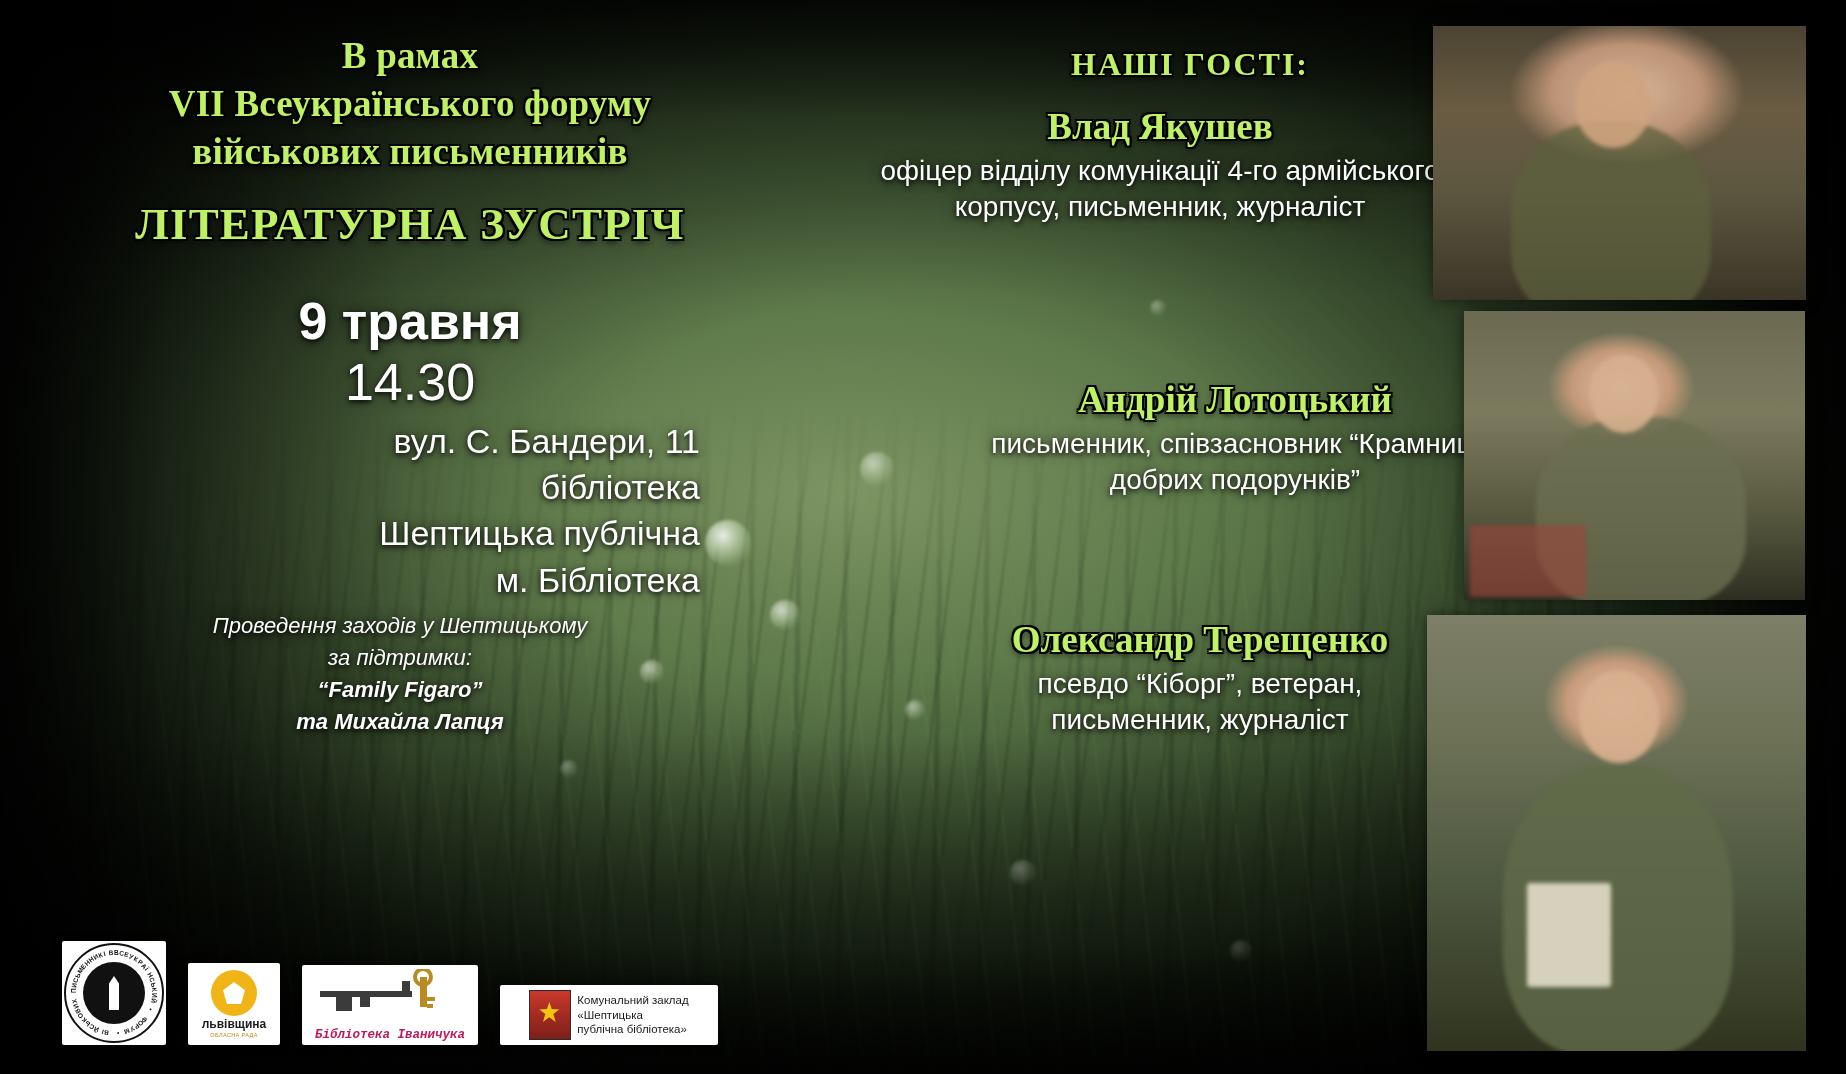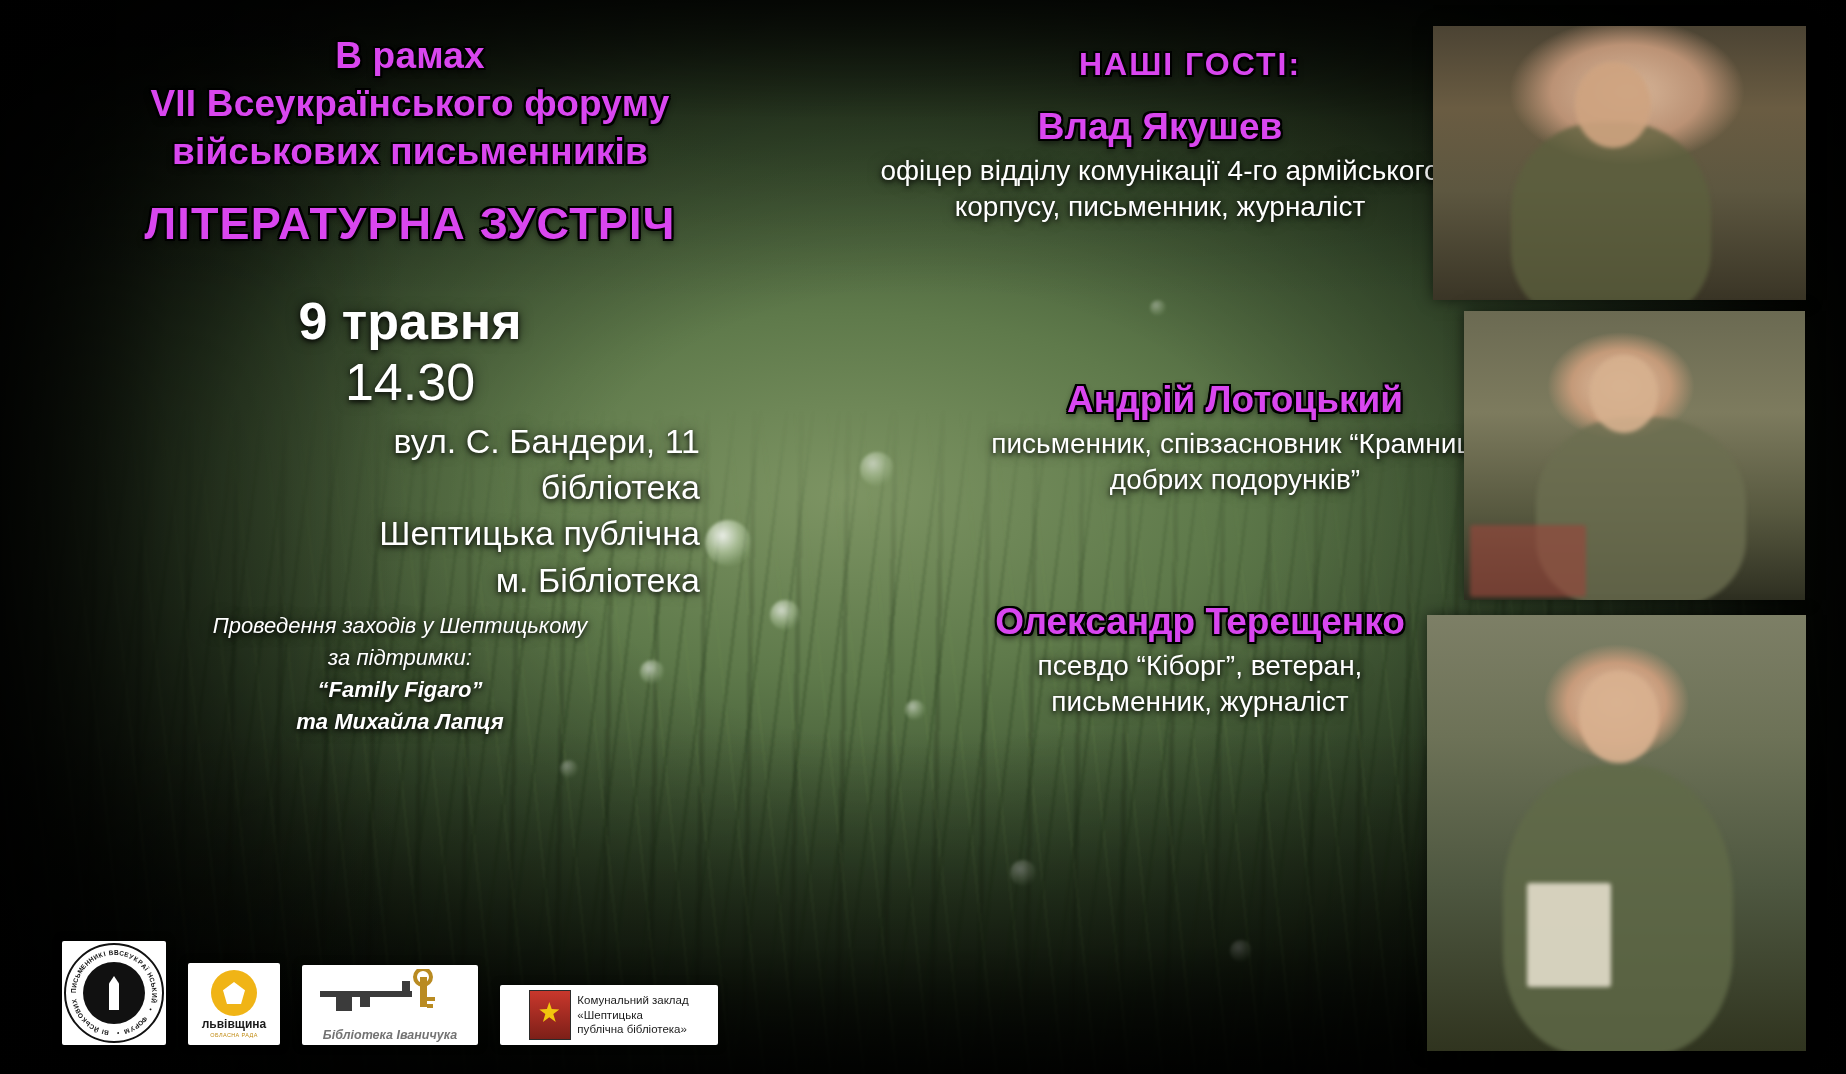--- a/index.html
+++ b/index.html
@@ -53,25 +53,26 @@
   .bokeh {
     position: absolute;
     border-radius: 50%;
     background: radial-gradient(circle at 38% 34%, rgba(255,255,255,0.85) 0%, rgba(230,245,215,0.45) 40%, rgba(200,230,180,0.10) 70%, rgba(255,255,255,0) 100%);
     filter: blur(1.4px);
     pointer-events: none;
   }
 
   
   .stroke-white {
-    color: #d946ef;
+    color: #bef264;
     text-shadow:
       -2px -2px 0 #000, 2px -2px 0 #000, -2px 2px 0 #000, 2px 2px 0 #000,
       0 -2px 0 #000, 0 2px 0 #000, -2px 0 0 #000, 2px 0 0 #000,
       0 3px 7px rgba(0,0,0,0.85);
+    font-family: Liberation Serif, serif;
   }
   .soft-shadow {
     color: #ffffff;
     text-shadow: 0 2px 5px rgba(0,0,0,0.9), 0 0 14px rgba(0,0,0,0.55);
   }
 
   #forum-block {
     position: absolute;
     left: 60px;
     top: 32px;
@@ -160,21 +161,21 @@
     font-size: 37px;
     line-height: 1.18;
     margin-bottom: 4px;
   }
   .guest .gdesc {
     font-size: 28px;
     line-height: 1.30;
   }
   #guest-0 { left: 880px; top: 105px; width: 560px; }
   #guest-1 { left: 980px; top: 378px; width: 510px; }
-  #guest-2 { left: 980px; top: 600px; width: 440px; }
+  #guest-2 { left: 980px; top: 618px; width: 440px; }
 
   
   .photo {
     position: absolute;
     overflow: hidden;
     box-shadow: 0 0 14px rgba(0,0,0,0.55);
   }
   .photo .ph-inner { position: absolute; inset: 0; }
 
   #photo-yakushev { left: 1433px; top: 26px; width: 373px; height: 274px; }
@@ -273,22 +274,22 @@
     font-size: 12px; font-weight: bold; color: #1b1b1b; line-height: 1;
   }
   #logo-lvivshchyna .lv-sub { font-size: 5.5px; color: #c08a10; letter-spacing: 0.4px; }
 
   #logo-ivanychuk { width: 176px; height: 80px; border-radius: 2px; flex-direction: column; justify-content: flex-end; padding-bottom: 3px; box-sizing: border-box; }
   #logo-ivanychuk .art {
     position: absolute;
     left: 0; right: 0; top: 4px; height: 50px;
   }
   #logo-ivanychuk .iv-text {
-    font-size: 12.5px; font-weight: bold; color: #737373; font-style: italic;
-    position: relative; z-index: 2;
+    font-size: 12.5px; font-weight: bold; color: #be185d; font-style: italic;
+    position: relative; z-index: 2; font-family: Liberation Mono, monospace;
   }
 
   #logo-library { width: 218px; height: 60px; border-radius: 2px; display: flex; align-items: center; gap: 6px; padding: 0 7px; box-sizing: border-box; }
   #logo-library .crest {
     width: 40px; height: 48px;
     background: linear-gradient(180deg, #c9372c 0%, #7d1f18 100%);
     border: 1.5px solid #2b2b2b;
     position: relative;
     flex: 0 0 auto;
   }

